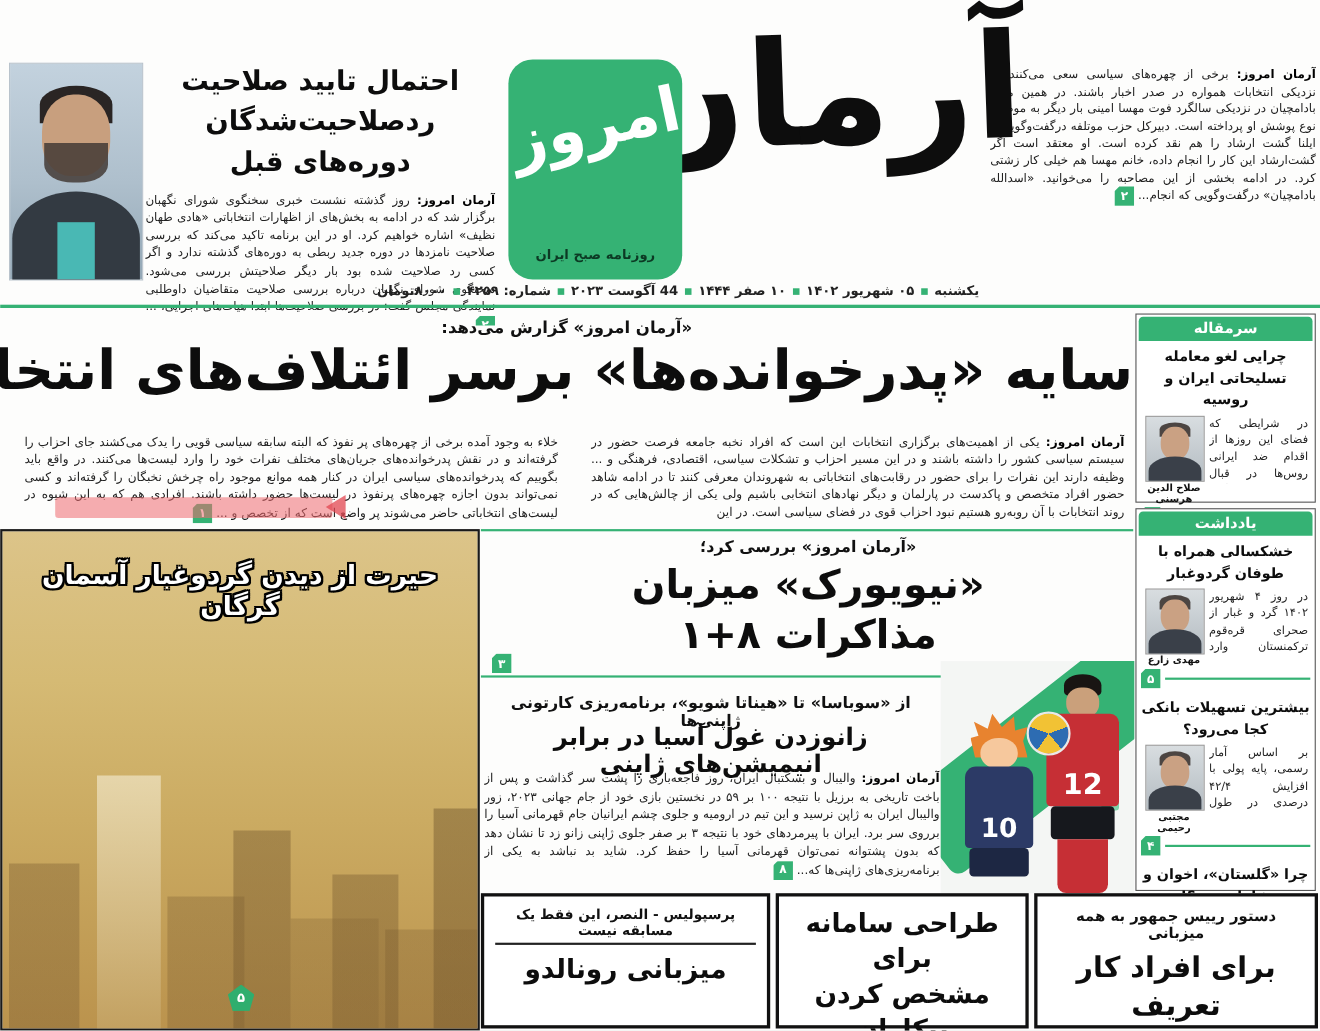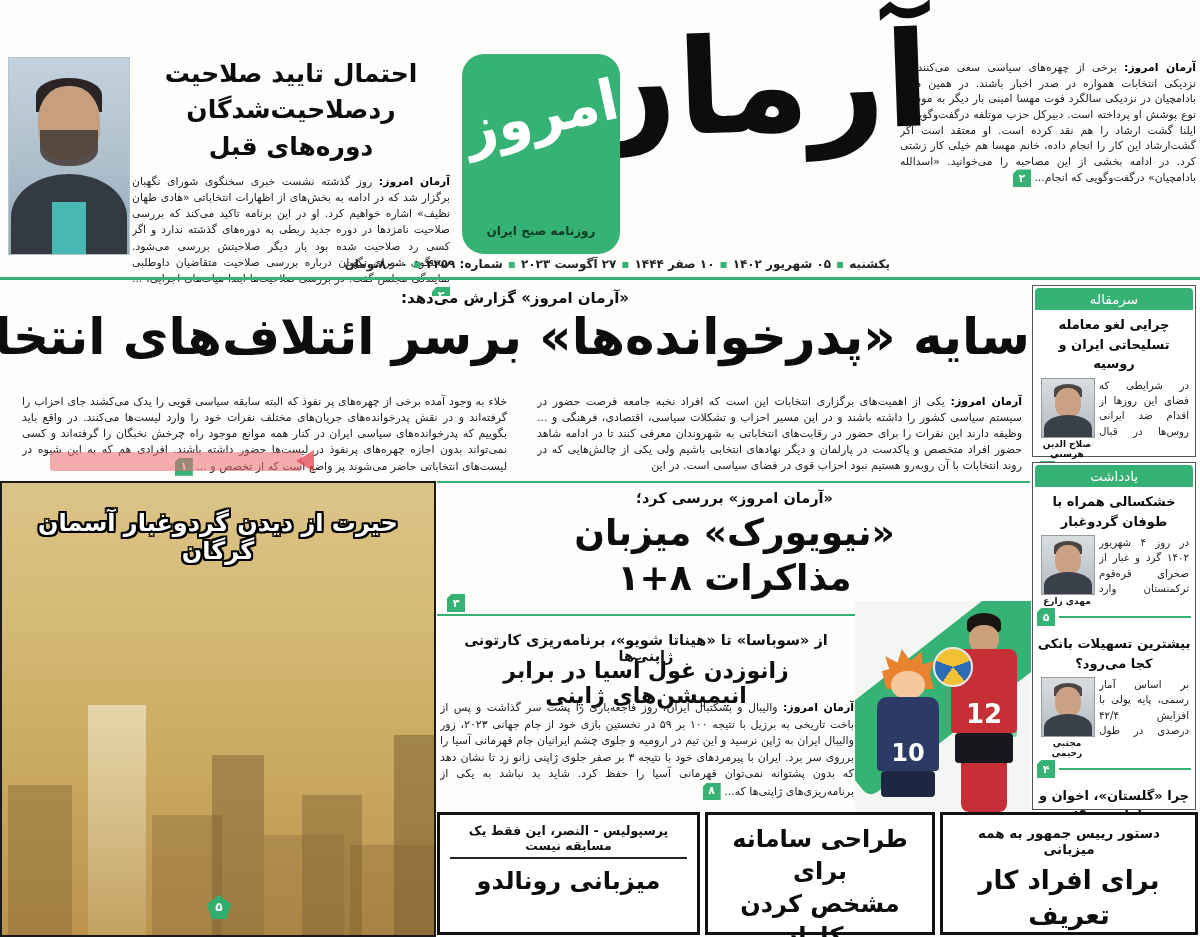--- a/index.html
+++ b/index.html
@@ -52,21 +52,21 @@
   .lead-cols .col{ flex:1; font-size:11px; line-height:1.45;margin-left:12px; }
   .hl-mark{ position:absolute; left:50px; top:452px; width:252px; height:19px; background:rgba(238,105,112,.55); border-radius:3px; z-index:3; }
   .hl-arrow{ position:absolute; left:296px; top:450px; width:0; height:0; border-top:11px solid transparent; border-bottom:11px solid transparent; border-right:18px solid rgba(226,70,80,.75); z-index:3; }
 
   .mid-divider{ left:437px; top:481px; width:593px; height:2px; }
 
   
   .side-box{ position:absolute; left:1032px; width:164px; border:1px solid #555; background:#fff; }
   .side-box.editorial{ top:285px; height:172px; }
   .side-box.notes{ top:462px; height:348px; }
-  .side-header{ height:22px; margin:2px 2px 0 2px; background:#35b274; border-radius:4px 4px 0 0; color:#fff; font-size:13.5px; font-weight:400; text-align:center; line-height:22px; }
+  .side-header{ height:22px; margin:2px 2px 0 2px; background:#35b274; border-radius:4px 4px 0 0; color:#fff; font-size:13.5px; font-weight:700; text-align:center; line-height:22px; }
   .side-title{ font-size:13px; font-weight:900; text-align:center; line-height:1.5; margin:5px 4px 2px 4px; color:#0d0d0d; }
   .side-row{ padding:2px 6px 0 6px; overflow:hidden; }
   .photo-col{ float:left; width:56px; margin-right:4px; }
   .side-photo{ width:54px; height:60px; border:1px solid #999; position:relative; overflow:hidden; background:linear-gradient(180deg,#d8dde0,#b4bcc2); }
   .side-photo .head{ position:absolute; top:9px; left:50%; transform:translateX(-50%); width:26px; height:30px; border-radius:46%; background:#caa183; }
   .side-photo .hair{ position:absolute; top:5px; left:50%; transform:translateX(-50%); width:28px; height:13px; border-radius:50% 50% 0 0; background:#4c4542; }
   .side-photo .suit{ position:absolute; bottom:-4px; left:50%; transform:translateX(-50%); width:48px; height:26px; border-radius:50% 50% 0 0; background:#3a4049; }
   .author{ font-size:9px; font-weight:bold; text-align:center; margin-top:1px; color:#111; }
   .side-text{ font-size:10.3px; line-height:1.5; text-align:justify; color:#222; height:62px; overflow:hidden; }
   .side-foot{ direction:ltr; display:flex; align-items:center; gap:4px; padding:2px 4px 3px 4px; }
@@ -155,21 +155,21 @@
 
   <div class="masthead-box">
     <div class="masthead-sub">امروز</div>
     <div class="masthead-tagline">روزنامه صبح ایران</div>
   </div>
   <div class="masthead-main">آرمان</div>
   <div class="dateline">
     <span>یکشنبه</span>
     <span>۰۵ شهریور ۱۴۰۲</span>
     <span>۱۰ صفر ۱۴۴۴</span>
-    <span>۲۷ آگوست ۲۰۲۳</span>
+    <span>44 آگوست ۲۰۲۳</span>
     <span>شماره: ۴۲۵۹</span>
     <span>۸۰۰۰تومان</span>
   </div>
 
   <div class="tr-art">
     <p class="bodytext"><b>آرمان امروز:</b> <span>برخی از چهره‌های سیاسی سعی می‌کنند در نزدیکی انتخابات همواره در صدر اخبار باشند. در همین مورد بادامچیان در نزدیکی سالگرد فوت مهسا امینی بار دیگر به موضوع نوع پوشش او پرداخته است. دبیرکل حزب موتلفه درگفت‌وگویی با ایلنا گشت ارشاد را هم نقد کرده است. او معتقد است اگر گشت‌ارشاد این کار را انجام داده، خانم مهسا هم خیلی کار زشتی کرد. در ادامه بخشی از این مصاحبه را می‌خوانید. «اسدالله بادامچیان» درگفت‌وگویی که انجام...</span> <span class="badge">۲</span></p>
   </div>
 
   <div class="greenline top-divider"></div>
 

